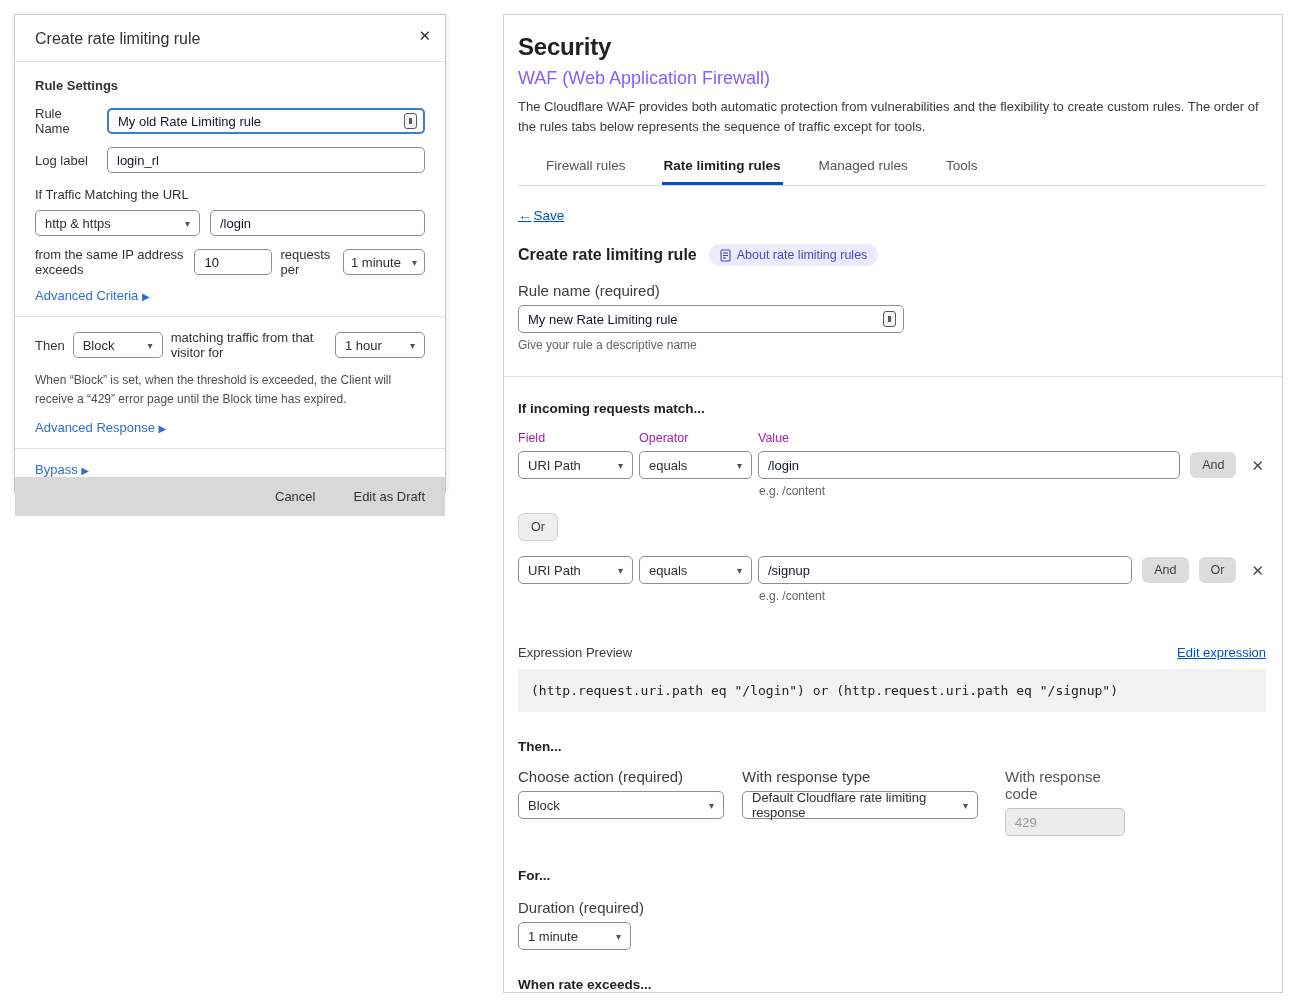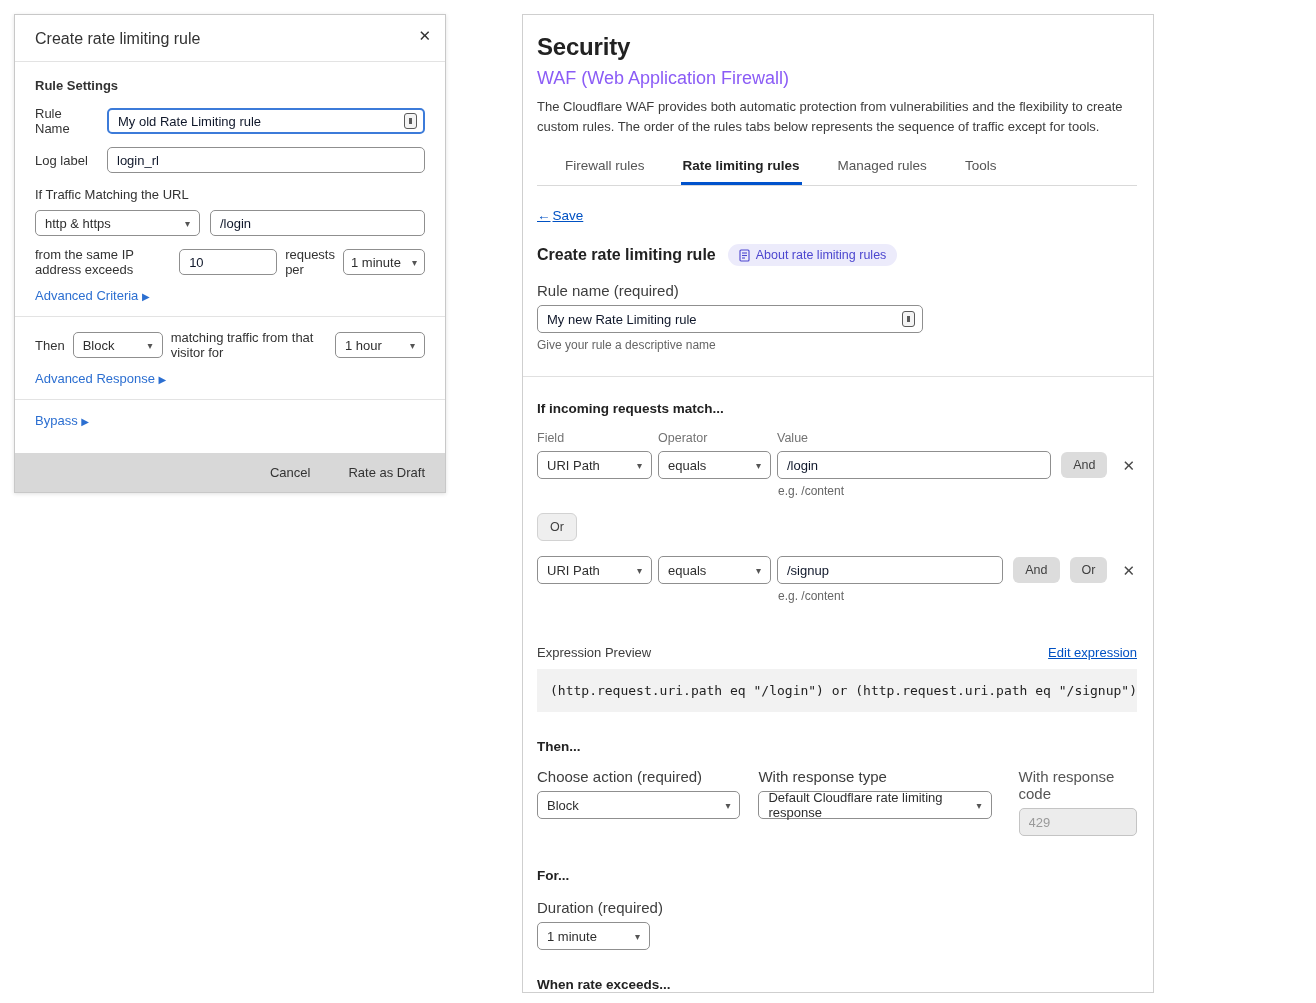--- a/index.html
+++ b/index.html
@@ -41,42 +41,42 @@
   .tbox.focused { border:2px solid #3c7bd9; }
   .dlg-traffic-label { margin:14px 0 8px; }
   .dlg-note { font-size:12px; color:#4f4f4f; line-height:1.55; margin:10px 0 12px; }
   .dlg-hr { border:none; border-top:1px solid #e3e3e3; margin:13px -20px; }
   .dialog-footer { background:#d8d8d8; padding:12px 20px; display:flex;
     justify-content:flex-end; align-items:center; gap:38px; font-size:13px; }
   .footbtn { color:#333; cursor:pointer; background:none; border:none; font-size:13px;
     font-family:"Liberation Sans",sans-serif; }
 
   
-  .panel { position:absolute; left:503px; top:14px; width:632px; height:979px;
-    background:#fff; border:1px solid #cfcfcf; padding:18px 16px 0 14px; overflow:hidden;margin-left:19px; }
+  .panel { position:absolute; left:503px; top:14px; width:780px; height:979px;
+    background:#fff; border:1px solid #cfcfcf; padding:18px 16px 0 14px; overflow:hidden; }
   .page-title { font-size:24px; font-weight:700; color:#222; letter-spacing:-.2px; }
   .page-subtitle { font-size:18px; font-weight:400; color:#8b5cf6; margin-top:7px; }
   .page-desc { font-size:13px; color:#3c3c3c; line-height:1.5; margin-top:8px; max-width:768px; }
   .tabs { display:flex; gap:34px; margin:16px 0 0 26px; }
   .tabs-wrap { border-bottom:1px solid #d9d9d9; }
   .tab { font-size:13.5px; color:#555; padding:6px 2px 9px; cursor:pointer; border-bottom:3px solid transparent; }
   .tab.active { color:#222; font-weight:700; border-bottom-color:#0052cc; }
   .back-link { display:inline-flex; align-items:center; gap:2px; margin-top:22px;
     color:#0051c3; font-size:13.5px; text-decoration:underline; cursor:pointer; }
   .form-title-row { display:flex; align-items:center; gap:12px; margin-top:20px; }
   .form-title { font-size:16px; font-weight:700; color:#222; }
   .badge { display:inline-flex; align-items:center; gap:6px; background:#ecebfb;
     color:#4c46cf; font-size:12.5px; padding:4px 11px; border-radius:12px; cursor:pointer; }
   .field-label { font-size:15px; color:#3d3d3d; margin:16px 0 6px; }
   .helper { font-size:12px; color:#666; margin-top:5px; }
   .rn-wrap { width:386px; }
   .panel-hr { border:none; border-top:1px solid #e0e0e0; margin:24px -16px 0 -14px; }
   .sec-heading { font-size:13.5px; font-weight:700; color:#222; }
   .match-heading { margin-top:24px; }
-  .cond-labels { display:flex; font-size:12.5px; color:#737373; margin:15px 0 6px; }
+  .cond-labels { display:flex; font-size:12.5px; color:#a21caf; margin:15px 0 6px; }
   .cond-labels .l1 { width:121px; }
   .cond-labels .l2 { width:119px; }
   .cond-row { display:flex; align-items:center; gap:6px; }
   .cond-row .sel-field { width:115px; flex:none; }
   .cond-row .sel-op { width:113px; flex:none; }
   .cond-row .val { flex:1; }
   .cond-row .gbtn { margin-left:4px; }
   .cond-row .xicon { margin-left:9px; margin-right:2px; }
   .cond-helper { margin-left:241px; }
   .or-connector { margin:15px 0; }
@@ -128,21 +128,21 @@
     <div class="dlg-row">
       <div class="select" style="width:165px;flex:none">
         <span>http &amp; https</span>
         <span class="arrow">▾</span>
       </div>
       <input class="tbox" style="flex: 1 1 0%;" value="/login">
     </div>
 
     <div class="dlg-row" style="gap:8px">
       <span>from the same IP address exceeds</span>
-      <input class="tbox" style="width: 98px; flex: 0 0 auto;" value="10">
+      <input class="tbox" style="width: 78px; flex: 0 0 auto;" value="10">
       <span>requests per</span>
       <div class="select" style="width:82px;flex:none;padding:0 7px">
         <span>1 minute</span>
         <span class="arrow">▾</span>
       </div>
     </div>
 
     <a class="bluelink">
       <span>Advanced Criteria</span>
       <span class="caret">▶</span>
@@ -156,37 +156,38 @@
         <span>Block</span>
         <span class="arrow">▾</span>
       </div>
       <span>matching traffic from that visitor for</span>
       <div class="select" style="width:90px;flex:none">
         <span>1 hour</span>
         <span class="arrow">▾</span>
       </div>
     </div>
 
+    <p class="dlg-note">When “Block” is set, when the threshold is exceeded, the Client will receive a “429” error page until the Block time has expired.</p>
 
     <a class="bluelink">
       <span>Advanced Response</span>
       <span class="caret">▶</span>
     </a>
 
     <hr class="dlg-hr">
 
     <a class="bluelink">
       <span>Bypass</span>
       <span class="caret">▶</span>
     </a>
   </div>
 
   <div class="dialog-footer">
     <button class="footbtn">Cancel</button>
-    <button class="footbtn">Rate as Draft</button>
+    <button class="footbtn">Edit as Draft</button>
   </div>
 </div>
 
 <div class="panel">
   <div class="page-title">Security</div>
   <div class="page-subtitle">WAF (Web Application Firewall)</div>
   <p class="page-desc">The Cloudflare WAF provides both automatic protection from vulnerabilities and the flexibility to create custom rules. The order of the rules tabs below represents the sequence of traffic except for tools.</p>
 
   <div class="tabs-wrap">
     <div class="tabs">

